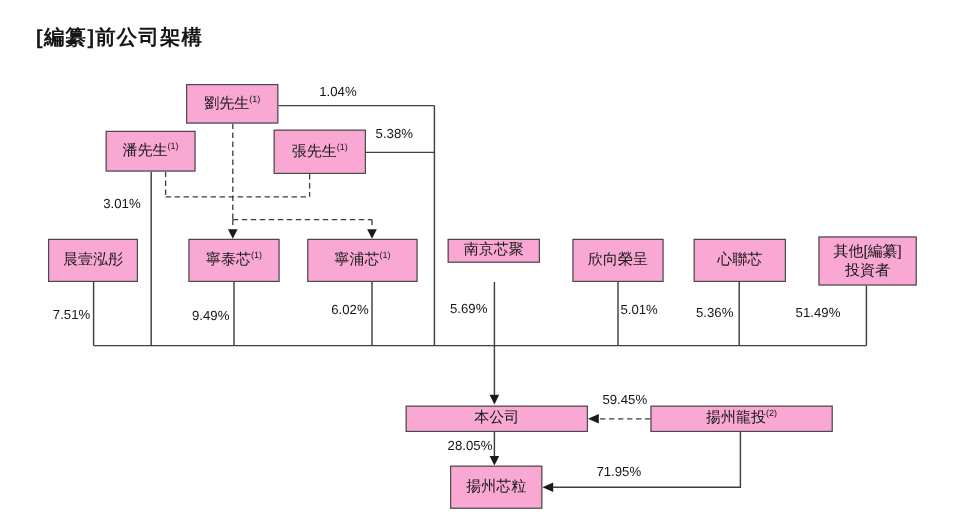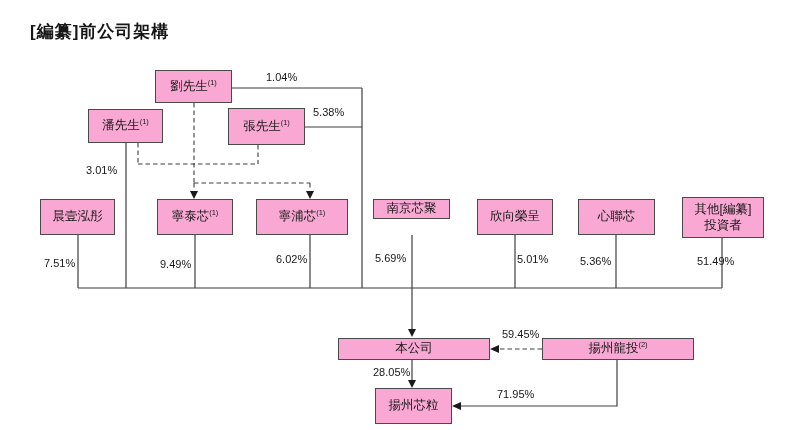--- a/index.html
+++ b/index.html
@@ -135,18 +135,18 @@
 
   <div class="pct" style="left:266px;top:71px;">1.04%</div>
   <div class="pct" style="left:313px;top:106px;">5.38%</div>
   <div class="pct" style="left:86px;top:164px;">3.01%</div>
   <div class="pct" style="left:44px;top:257px;">7.51%</div>
   <div class="pct" style="left:160px;top:258px;">9.49%</div>
   <div class="pct" style="left:276px;top:253px;">6.02%</div>
   <div class="pct" style="left:375px;top:252px;">5.69%</div>
   <div class="pct" style="left:478px;top:253px;margin-left:39px;">5.01%</div>
   <div class="pct" style="left:580px;top:255px;">5.36%</div>
-  <div class="pct" style="left:697px;top:255px;">51.49%</div>
+  <div class="pct" style="left:663px;top:255px;">51.49%</div>
   <div class="pct" style="left:502px;top:328px;">59.45%</div>
   <div class="pct" style="left:373px;top:366px;">28.05%</div>
   <div class="pct" style="left:497px;top:388px;">71.95%</div>
 
 </div>
 
 </body></html>

